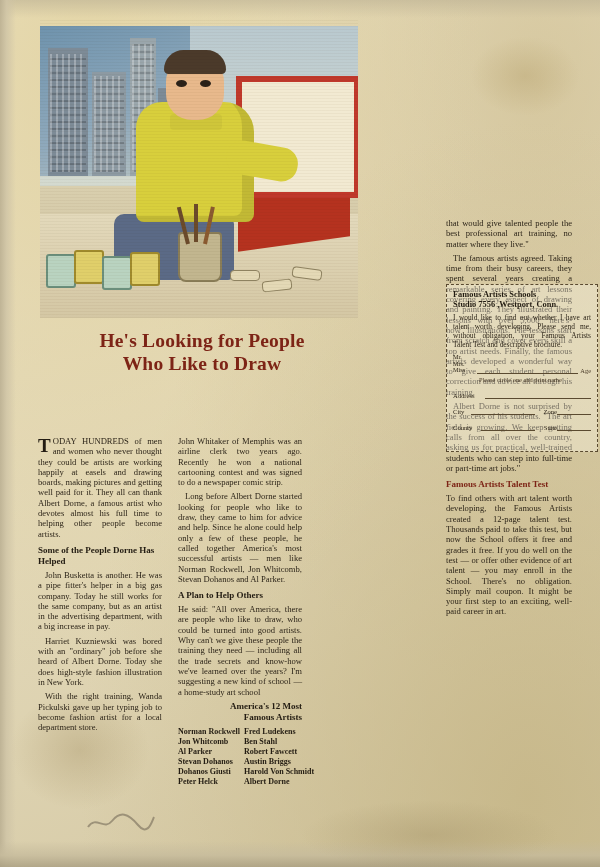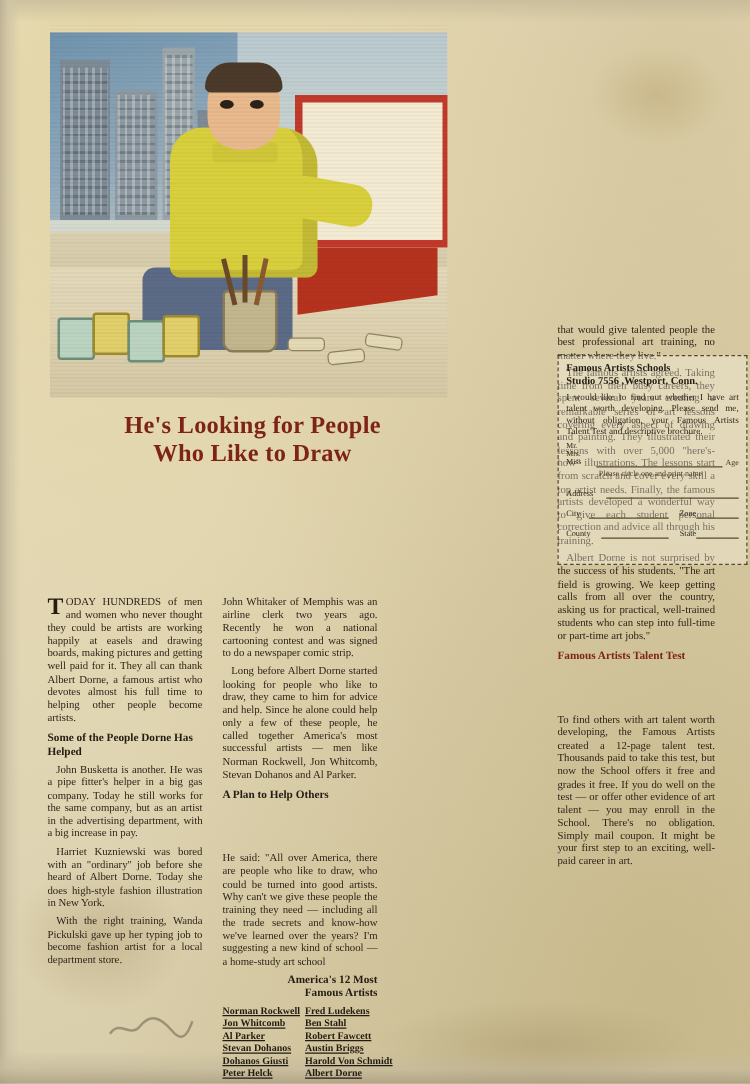--- a/index.html
+++ b/index.html
@@ -151,36 +151,36 @@
     font-size:8.6px;line-height:10.3px;
     color:#2d2519;
     text-align:justify;
     font-family:"Liberation Serif", serif;
   }
   .col1{left:16px;}
   .col2{left:156px;}
   .col3{left:296px;}
   .col4{left:424px;width:126px;top:-218px;}
   .col p{margin:0 0 4px 0;text-indent:7px;}
-  .col p.noind{text-indent:0;margin-top:40px;}
+  .col p.noind{text-indent:0;}
   .subhead{
     font-weight:bold;font-size:9px;line-height:11px;color:#231c12;
     margin:6px 0 3px 0;text-align:left;
   }
   .subhead.red{color:#7d2416;}
   .dropcap{
     float:left;font-size:19px;line-height:15px;font-weight:bold;
     padding:2px 2px 0 0;color:#231c12;
   }
   .center{text-align:right;text-indent:0;}
   .names{
     font-size:8px;line-height:10px;font-weight:bold;color:#231c12;
     margin-top:3px;
   }
-  .names td{padding:0 4px 0 0;white-space:nowrap;text-decoration:underline;}
+  .names td{padding:0 4px 0 0;white-space:nowrap;}
   .names table{margin:0 auto;border-collapse:collapse;}
 
   
   .coupon{
     position:absolute;left:424px;top:266px;width:152px;height:168px;
     border:1px dashed #5a4a30;
     padding:5px 6px;
     box-sizing:border-box;
     background:rgba(255,252,238,.35);
   }

